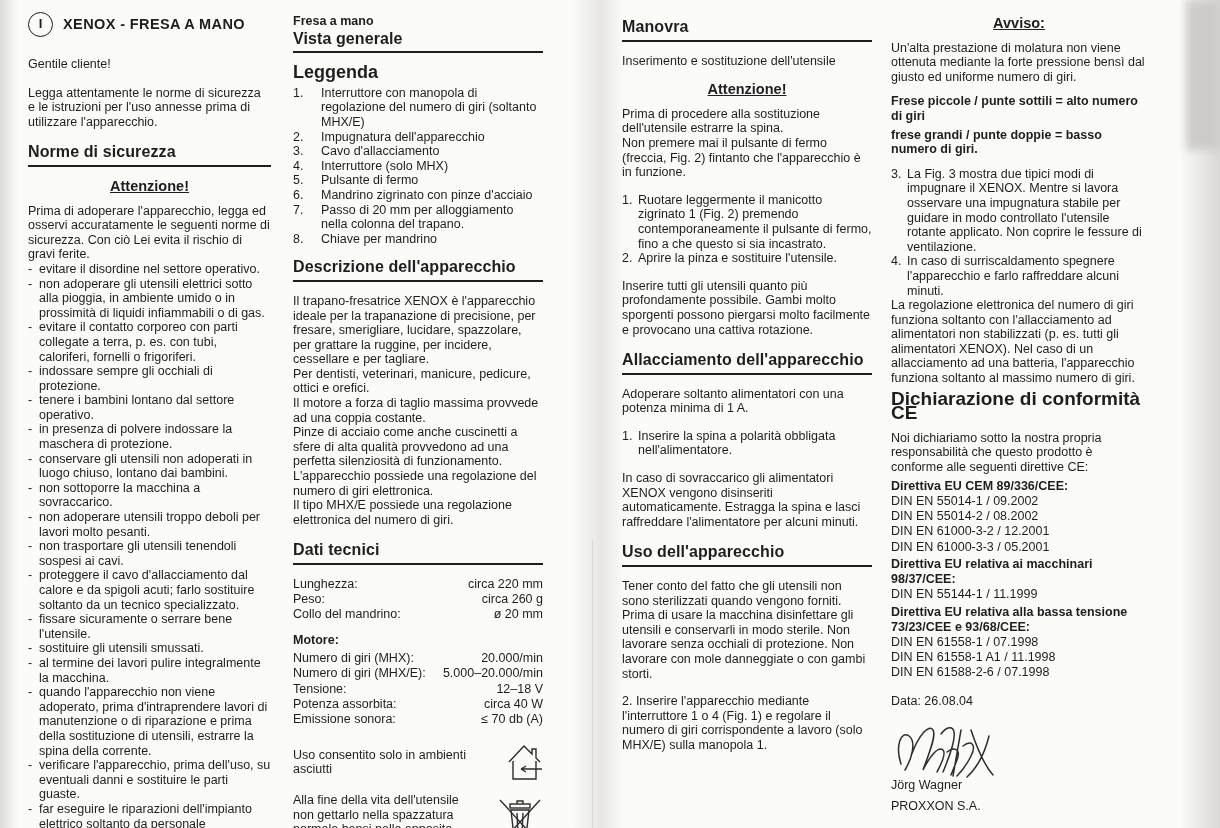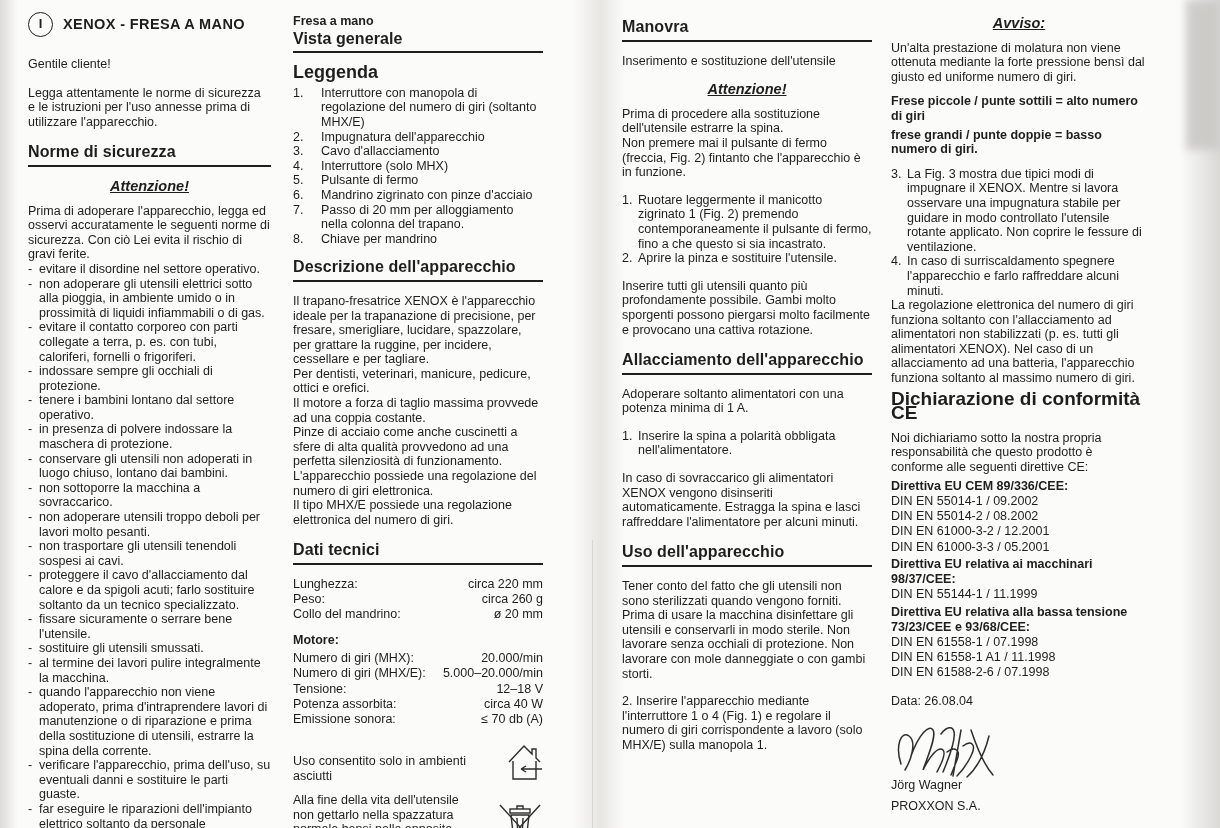--- a/index.html
+++ b/index.html
@@ -31,42 +31,42 @@
     font-size:13px;font-weight:bold;flex:0 0 auto;
   }
   .doc-title{font-size:14.5px;font-weight:bold;letter-spacing:.4px;}
   h2.rule{
     font-size:16px;font-weight:bold;margin:0 0 12px 0;
     padding-bottom:5px;border-bottom:2px solid #1e1e1e;letter-spacing:.1px;
   }
   .kicker{font-weight:bold;margin-bottom:3px;}
   .sub-bold{font-weight:bold;font-size:18px;margin-bottom:6px;}
   .attn{
-    text-align:center;font-weight:bold;font-style:italic;font-size:14.5px;
+    text-align:center;font-weight:bold;font-size:14.5px;
     text-decoration:underline;margin:4px 0 10px 0;
   }
   .ce-title{font-size:19px;font-weight:bold;margin:6px 0 10px 0;}
 
   p{margin:0;}.mb10{margin-bottom:10px;}.mb14{margin-bottom:14px;}
   .mb16{margin-bottom:16px;}.mb4{margin-bottom:4px;}
   .gap{height:13px;}
 
   ul.dash{list-style:none;margin:0;padding:0;}
   ul.dash li{padding-left:11px;position:relative;}
   ul.dash li::before{content:"-";position:absolute;left:0;}
 
   .num-item{display:grid;grid-template-columns:28px 1fr;}
   .num-item.tight{grid-template-columns:16px 1fr;}
   .num-item .n{font-weight:normal;}
 
   .spec-row{display:flex;justify-content:space-between;line-height:15.2px;}
   .spec-row .v{text-align:right;white-space:nowrap;}
   .bold{font-weight:bold;}
 
-  .icon-row{display:flex;align-items:flex-end;gap:20px;}
+  .icon-row{display:flex;align-items:center;gap:20px;}
   .icon-row .txt{flex:1;}
   .lineart{stroke:#2c2c2c;fill:none;stroke-width:1.4;flex:0 0 auto;}
 
   .dir-head{font-weight:bold;line-height:15px;margin-top:2px;}
   .std{line-height:15.4px;}
   .sig-block{margin-top:4px;}
 </style>
 </head>
 <body>
 

